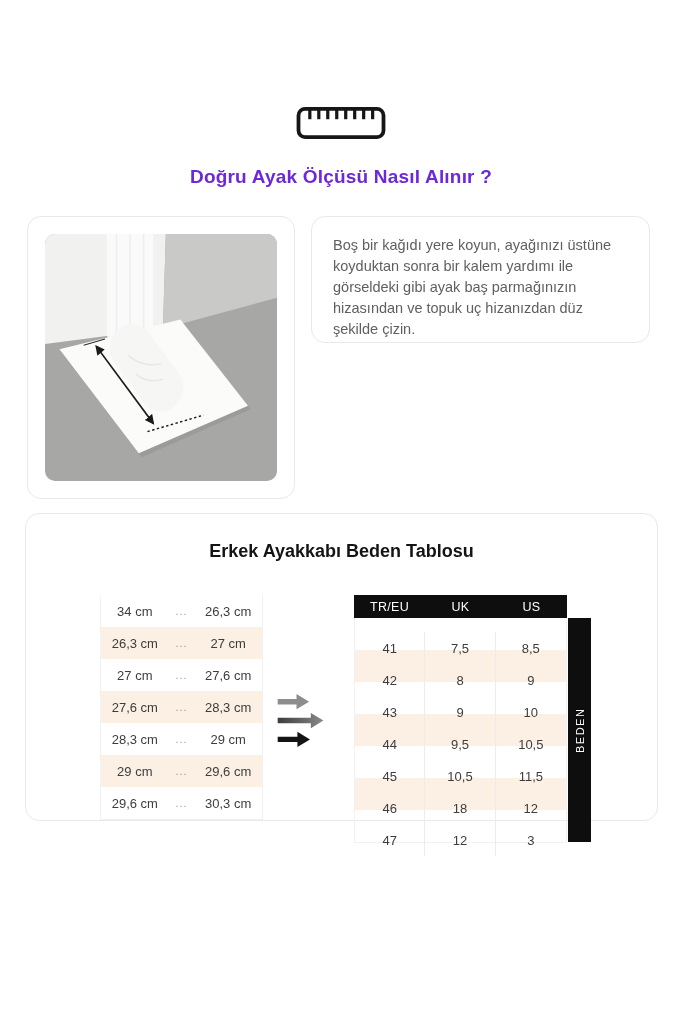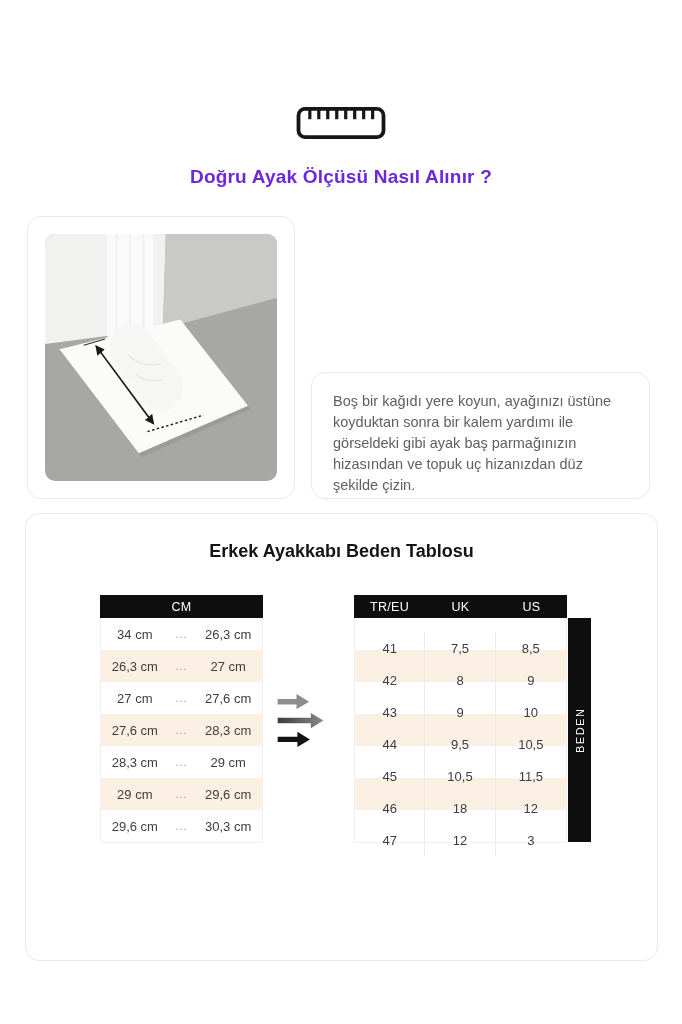--- a/index.html
+++ b/index.html
@@ -19,34 +19,34 @@
     letter-spacing:.2px;
   }
 
   
   .card {
     background:#fff; border:1px solid var(--card-border, #e9e9e9);
     border-radius:14px;
   }
 
   .instructions {
-    display:flex; gap:16px; margin:28px 25px 0 27px; align-items:flex-end;
+    display:flex; gap:16px; margin:28px 25px 0 27px; align-items:flex-start;
   }
   .photo-card { width:268px; height:283px; padding:17px; flex:none; }
   .photo-frame { width:100%; height:100%; border-radius:10px; overflow:hidden; }
   .photo-frame svg { display:block; width:100%; height:100%; }
 
   .text-cards { display:flex; flex-direction:column; gap:10px; width:339px; flex:none; }
   .step-card { padding:18px 21px; color:var(--text-muted, #5f5f5f); }
   .step-card p { font-size:14.5px; line-height:21px; }
   .step-1 { height:127px; }
   .step-2 { height:146px; display:flex; align-items:center; }
 
   
-  .chart-card { margin:14px 25px 0 25px; width:633px; height:448px; }
+  .chart-card { margin:14px 25px 0 25px; width:633px; height:308px; }
   .chart-title { text-align:center; margin-top:27px; font-size:18px; font-weight:700; color:#141414; }
   .tables { display:flex; justify-content:center; margin-top:33px; padding-left:8px; }
 
   .t-header {
     height:23px; background:var(--header-bg, #0e0e0e); color:#fff;
     display:flex; align-items:center; justify-content:center;
     font-size:12.5px; font-weight:500; letter-spacing:.3px;
   }
   .t-body { border:1px solid #f1f1f1; border-top:none; }
   .row { height:32px; display:flex; align-items:center; font-size:13px; color:#3d3d3d; }
@@ -145,21 +145,20 @@
       </div>
     </div>
   </div>
 
   <div class="card chart-card">
     <h2 class="chart-title">Erkek Ayakkabı Beden Tablosu</h2>
 
     <div class="tables">
 
       <div class="cm-table">
-        <div class="t-header">CM</div>
         <div class="t-body">
             <div class="row">
               <span class="c-from">34 cm</span>
               <span class="c-sep">...</span>
               <span class="c-to">26,3 cm</span>
             </div>
             <div class="row">
               <span class="c-from">26,3 cm</span>
               <span class="c-sep">...</span>
               <span class="c-to">27 cm</span>

